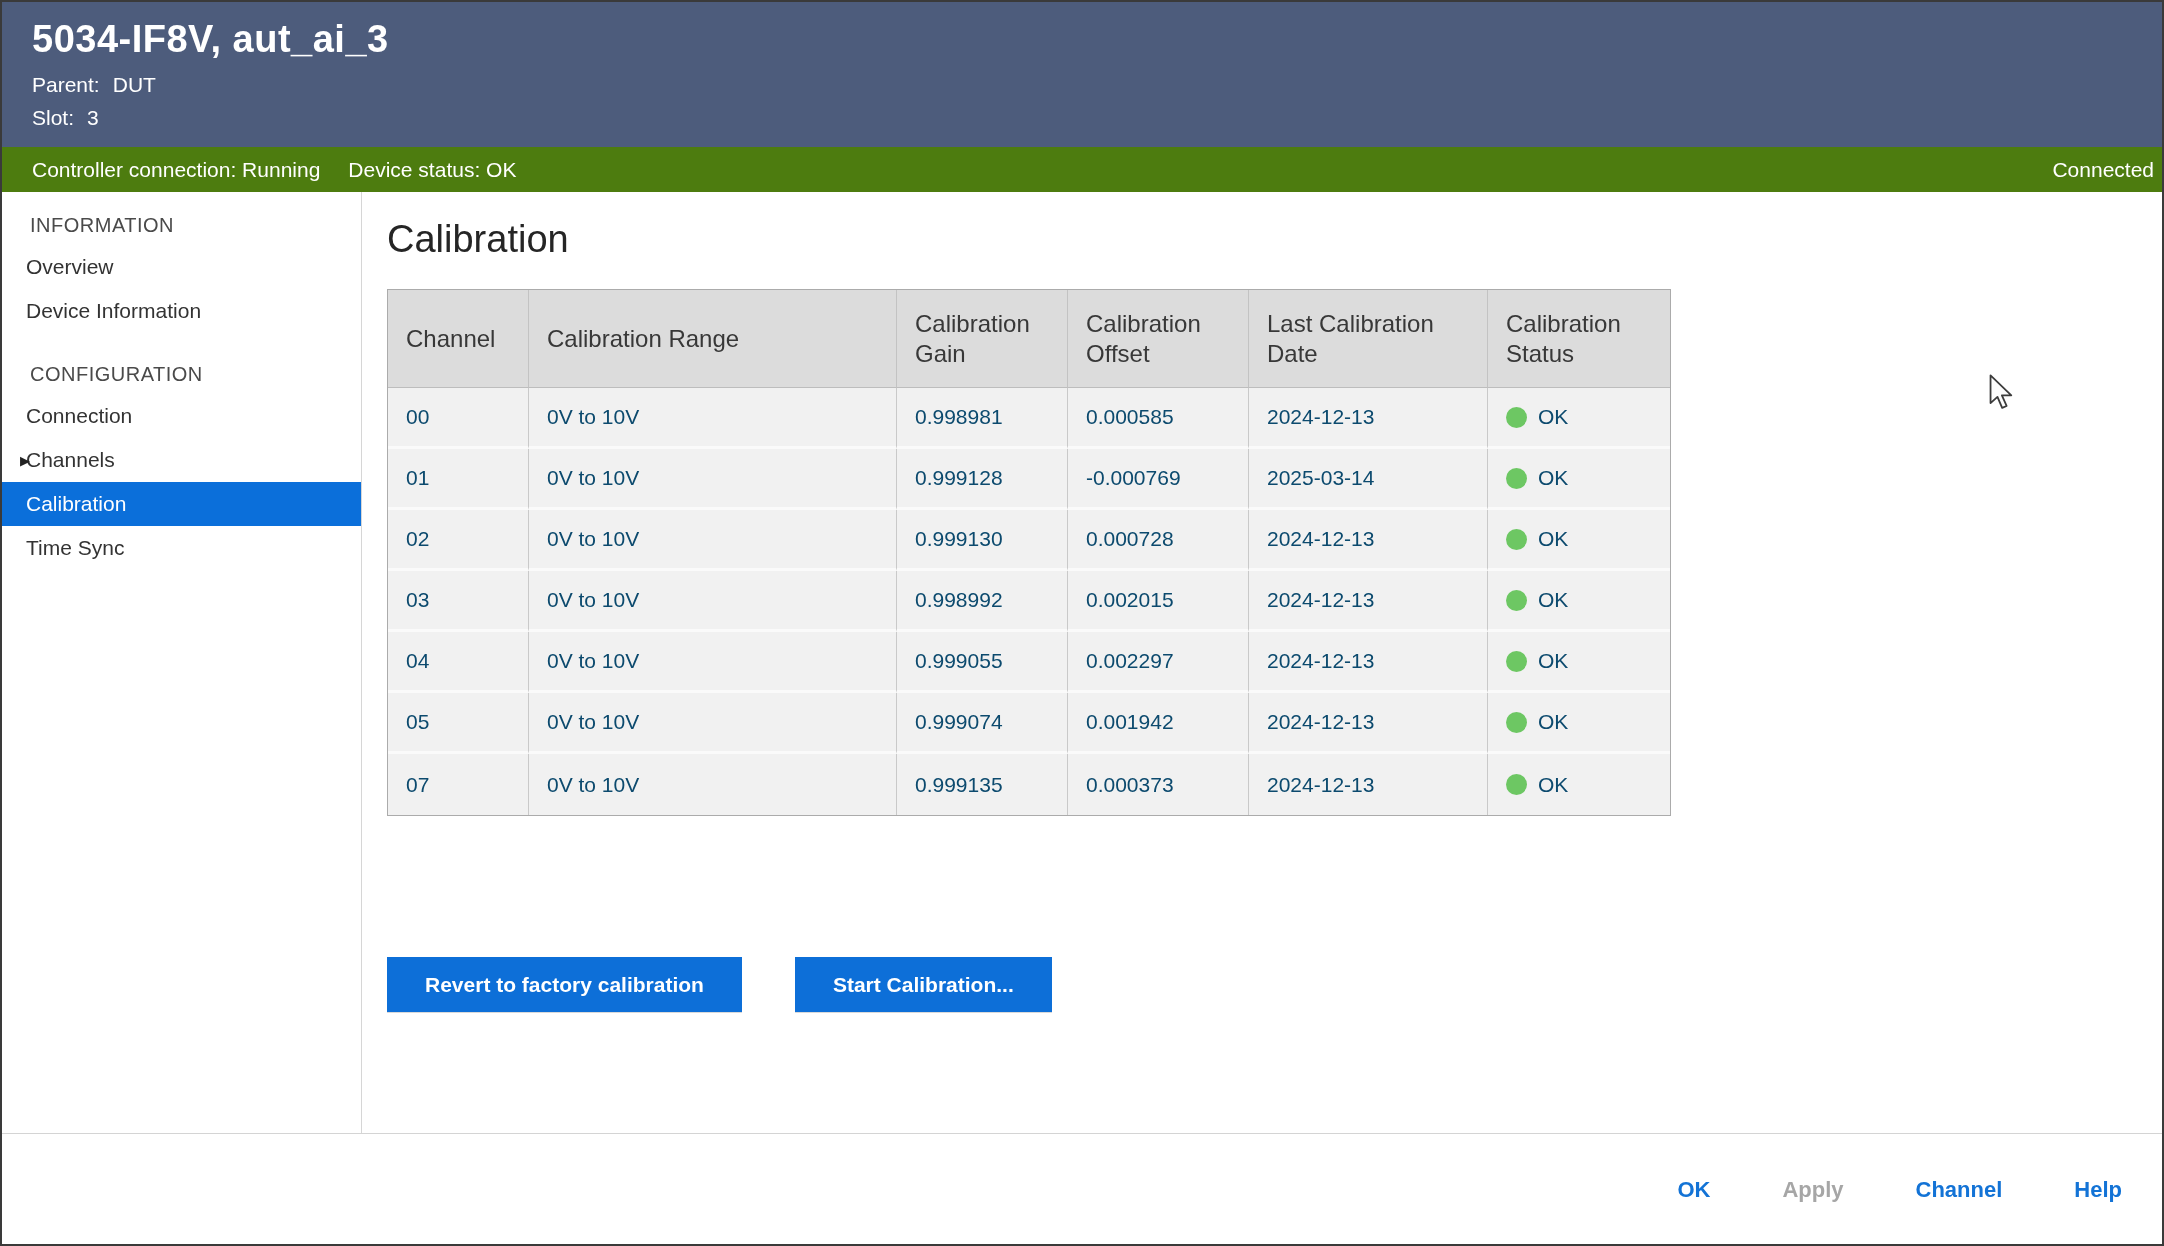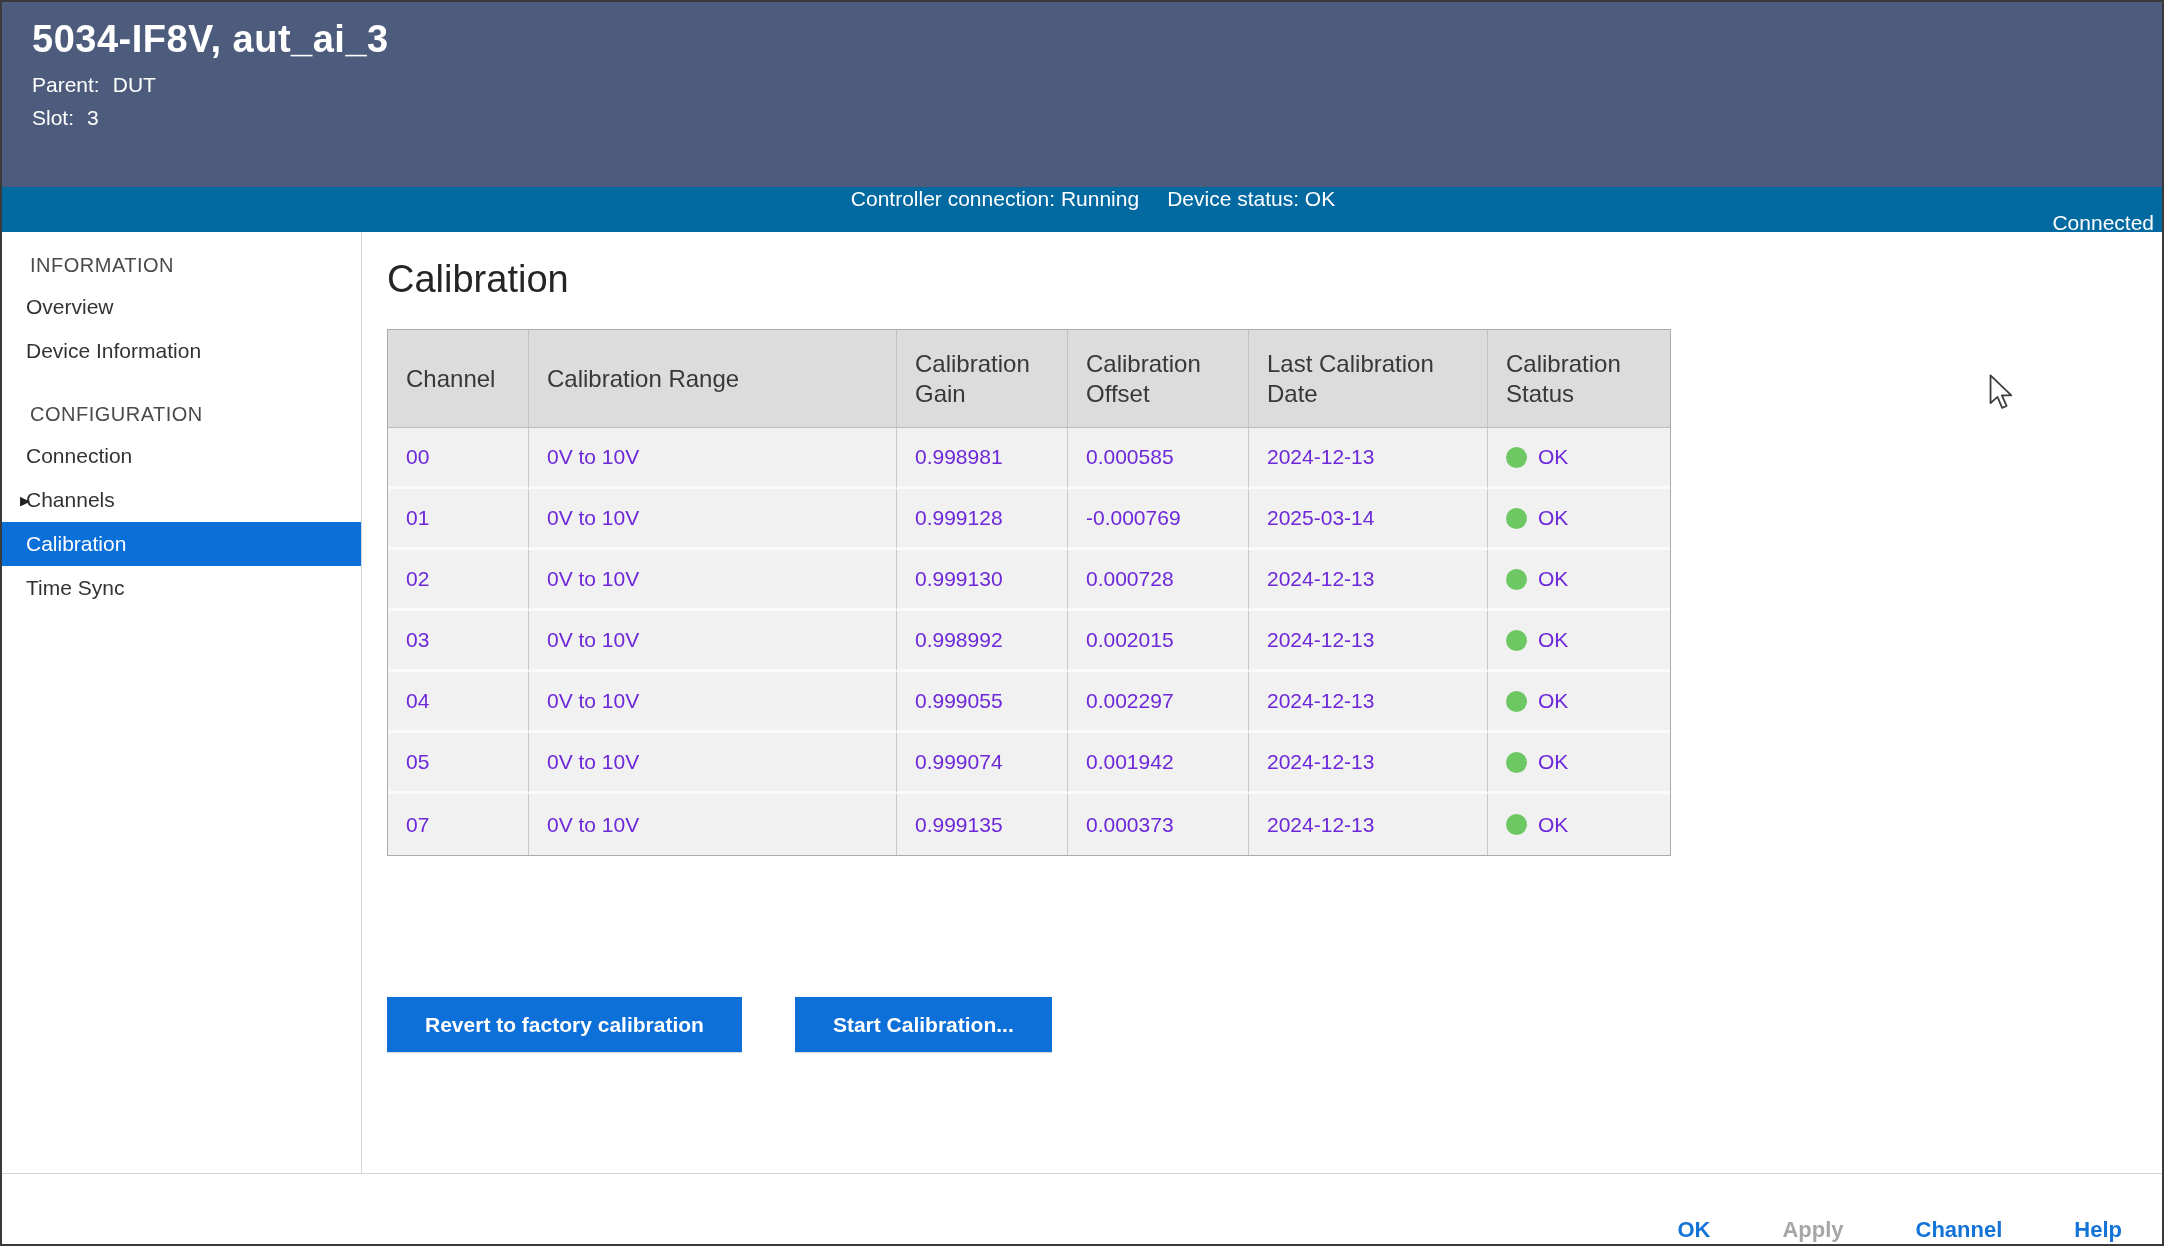--- a/index.html
+++ b/index.html
@@ -6,34 +6,33 @@
   html,body { background:#ffffff; }
   body { font-family:"Liberation Sans", sans-serif; }
 
   .screen {
     position:relative; width:2164px; height:1246px;
     background:#ffffff; border:2px solid #3a3a3a; overflow:hidden;
   }
 
   
   .titlebar {
-    height:185px; background:#4d5c7c; color:#ffffff;
+    height:145px; background:#4d5c7c; color:#ffffff;
     padding:16px 0 0 30px;
   }
   .titlebar .title { font-size:38px; font-weight:bold; letter-spacing:0.5px; }
   .titlebar .meta { margin-top:12px; font-size:21px; }
   .titlebar .meta + .meta { margin-top:9px; }
   .titlebar .meta .val { margin-left:13px; }
 
   
   .statusbar {
-    height:45px; background:#0369a1; color:#ffffff;
+    height:45px; background:#4d7c0f; color:#ffffff;
     display:flex; align-items:center; font-size:21px;
     padding:0 8px 0 30px;
-    flex-direction:column;
   }
   .statusbar .left { display:flex; gap:28px; }
   .statusbar .right { margin-left:auto; }
 
   
   .content { display:flex; height:941px; background:#ffffff; }
 
   .sidebar { width:360px; flex:0 0 360px; border-right:1px solid #d6d6d6; padding-top:12px; }
   .section-label {
     font-size:20px; color:#4a4a4a; letter-spacing:0.5px;
@@ -59,21 +58,21 @@
     border:1px solid #ababab; table-layout:fixed;
   }
   table.cal th {
     background:#dcdcdc; height:98px; text-align:left; vertical-align:middle;
     font-size:24px; font-weight:400; color:#383838;
     padding:0 14px 0 18px; border-right:1px solid #c3c3c3; border-bottom:1px solid #bdbdbd;
     line-height:1.25;
   }
   table.cal td {
     background:#f1f1f1; height:61px; vertical-align:middle;
-    font-size:21px; color:#6d28d9;
+    font-size:21px; color:#0c4a6e;
     padding:0 14px 0 18px; border-right:1px solid #c9c9c9; border-bottom:3px solid #fafafa;
   }
   table.cal th:last-child, table.cal td:last-child { border-right:none; }
   table.cal tr:last-child td { border-bottom:none; }
   .status-cell { display:flex; align-items:center; gap:11px; }
   .status-dot { width:21px; height:21px; border-radius:50%; background:#6dc763; flex:0 0 21px; }
 
   
   .actions { margin-top:141px; display:flex; gap:53px; }
   .btn {

